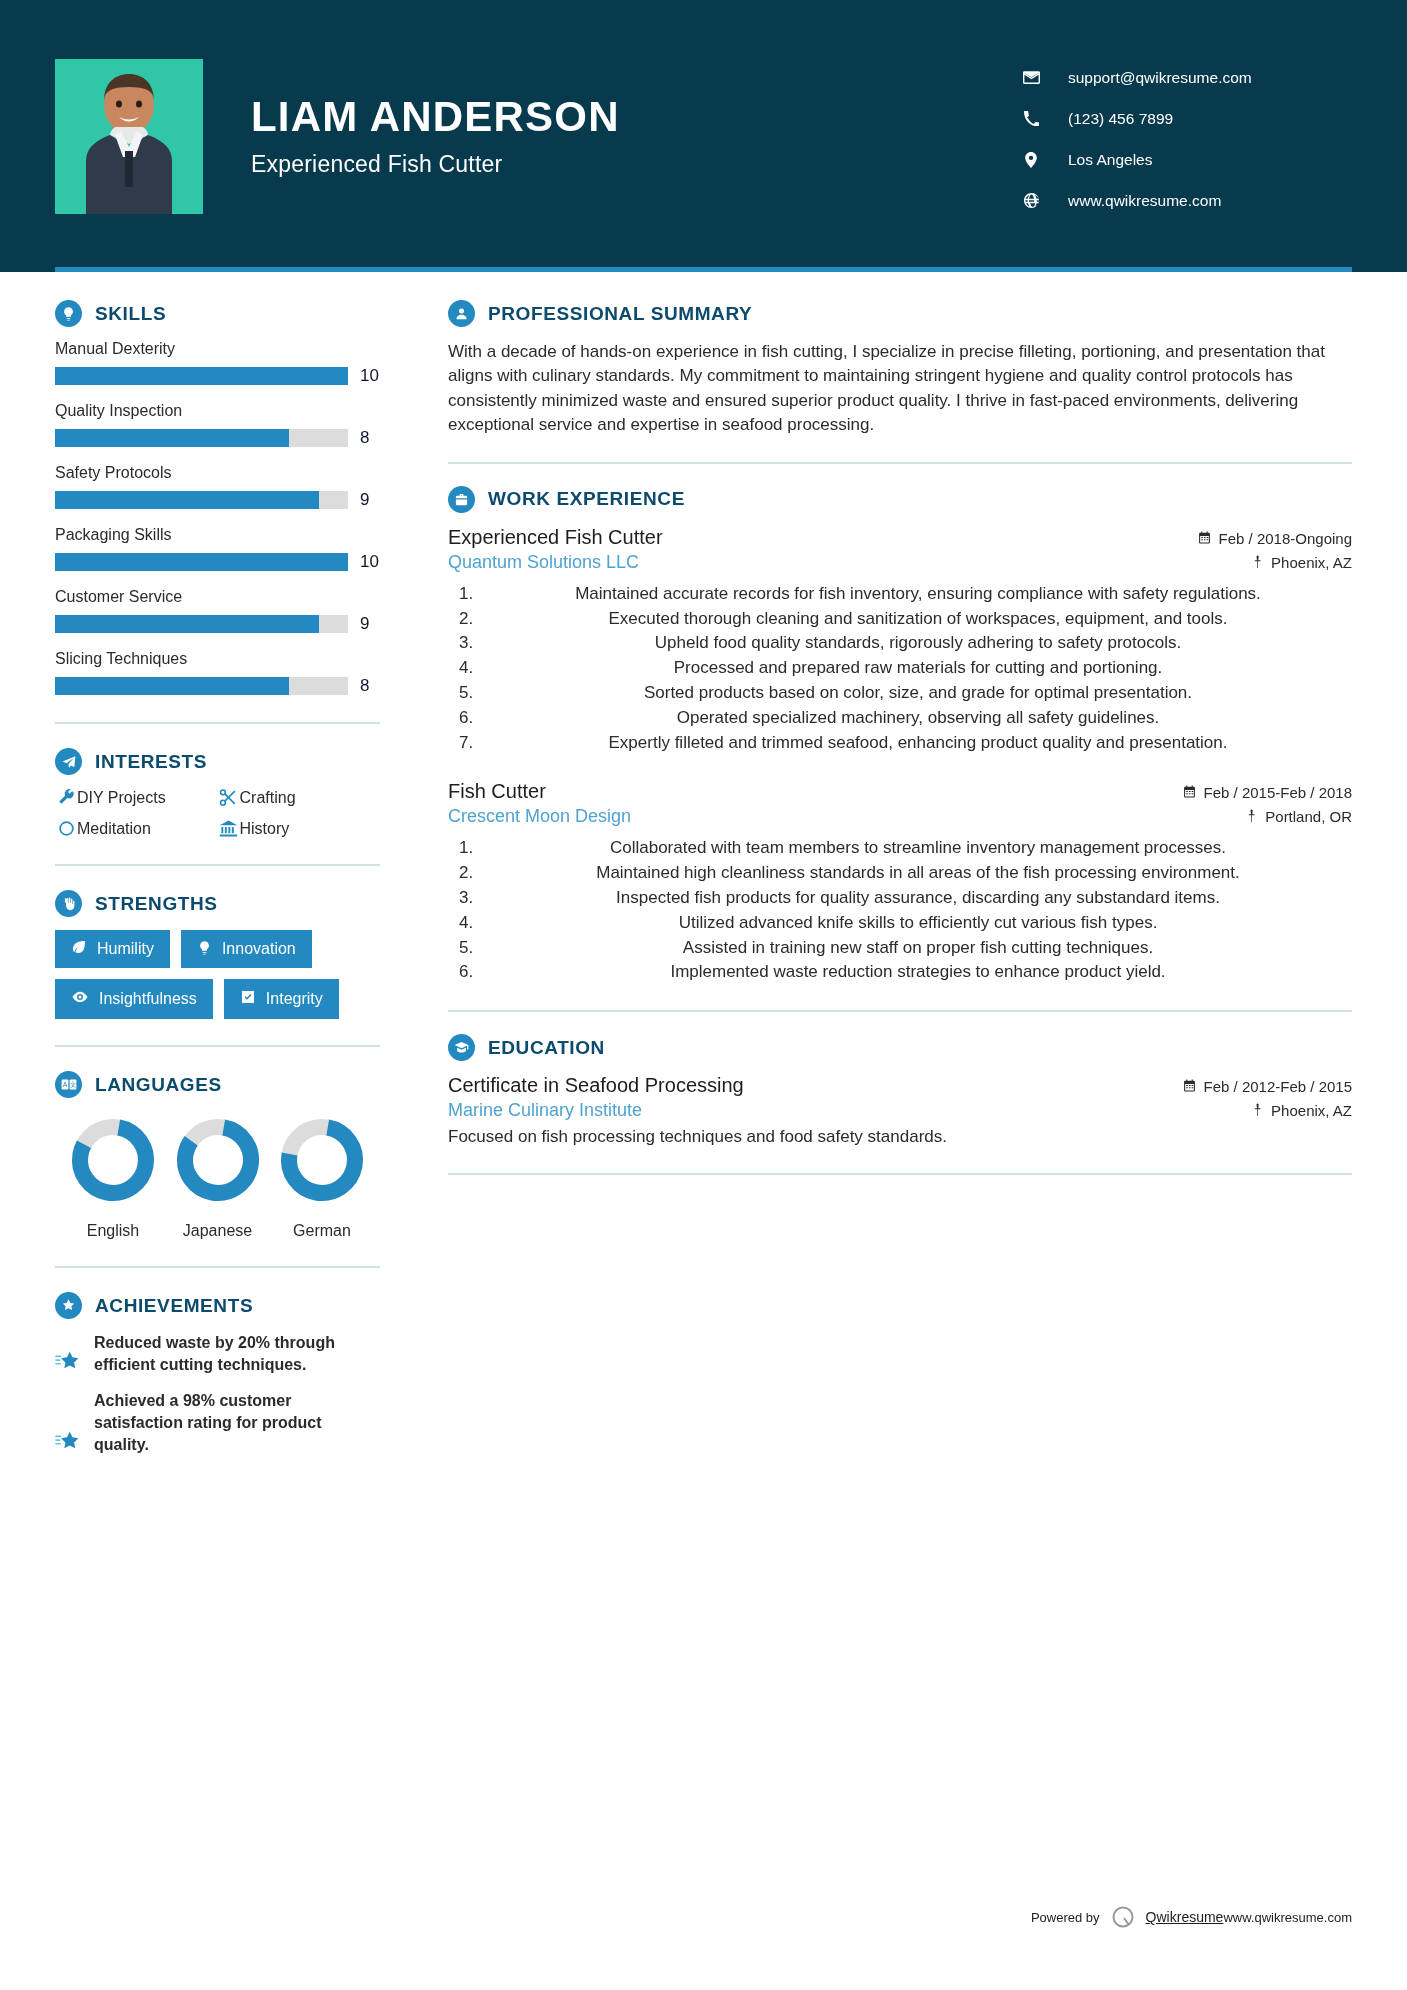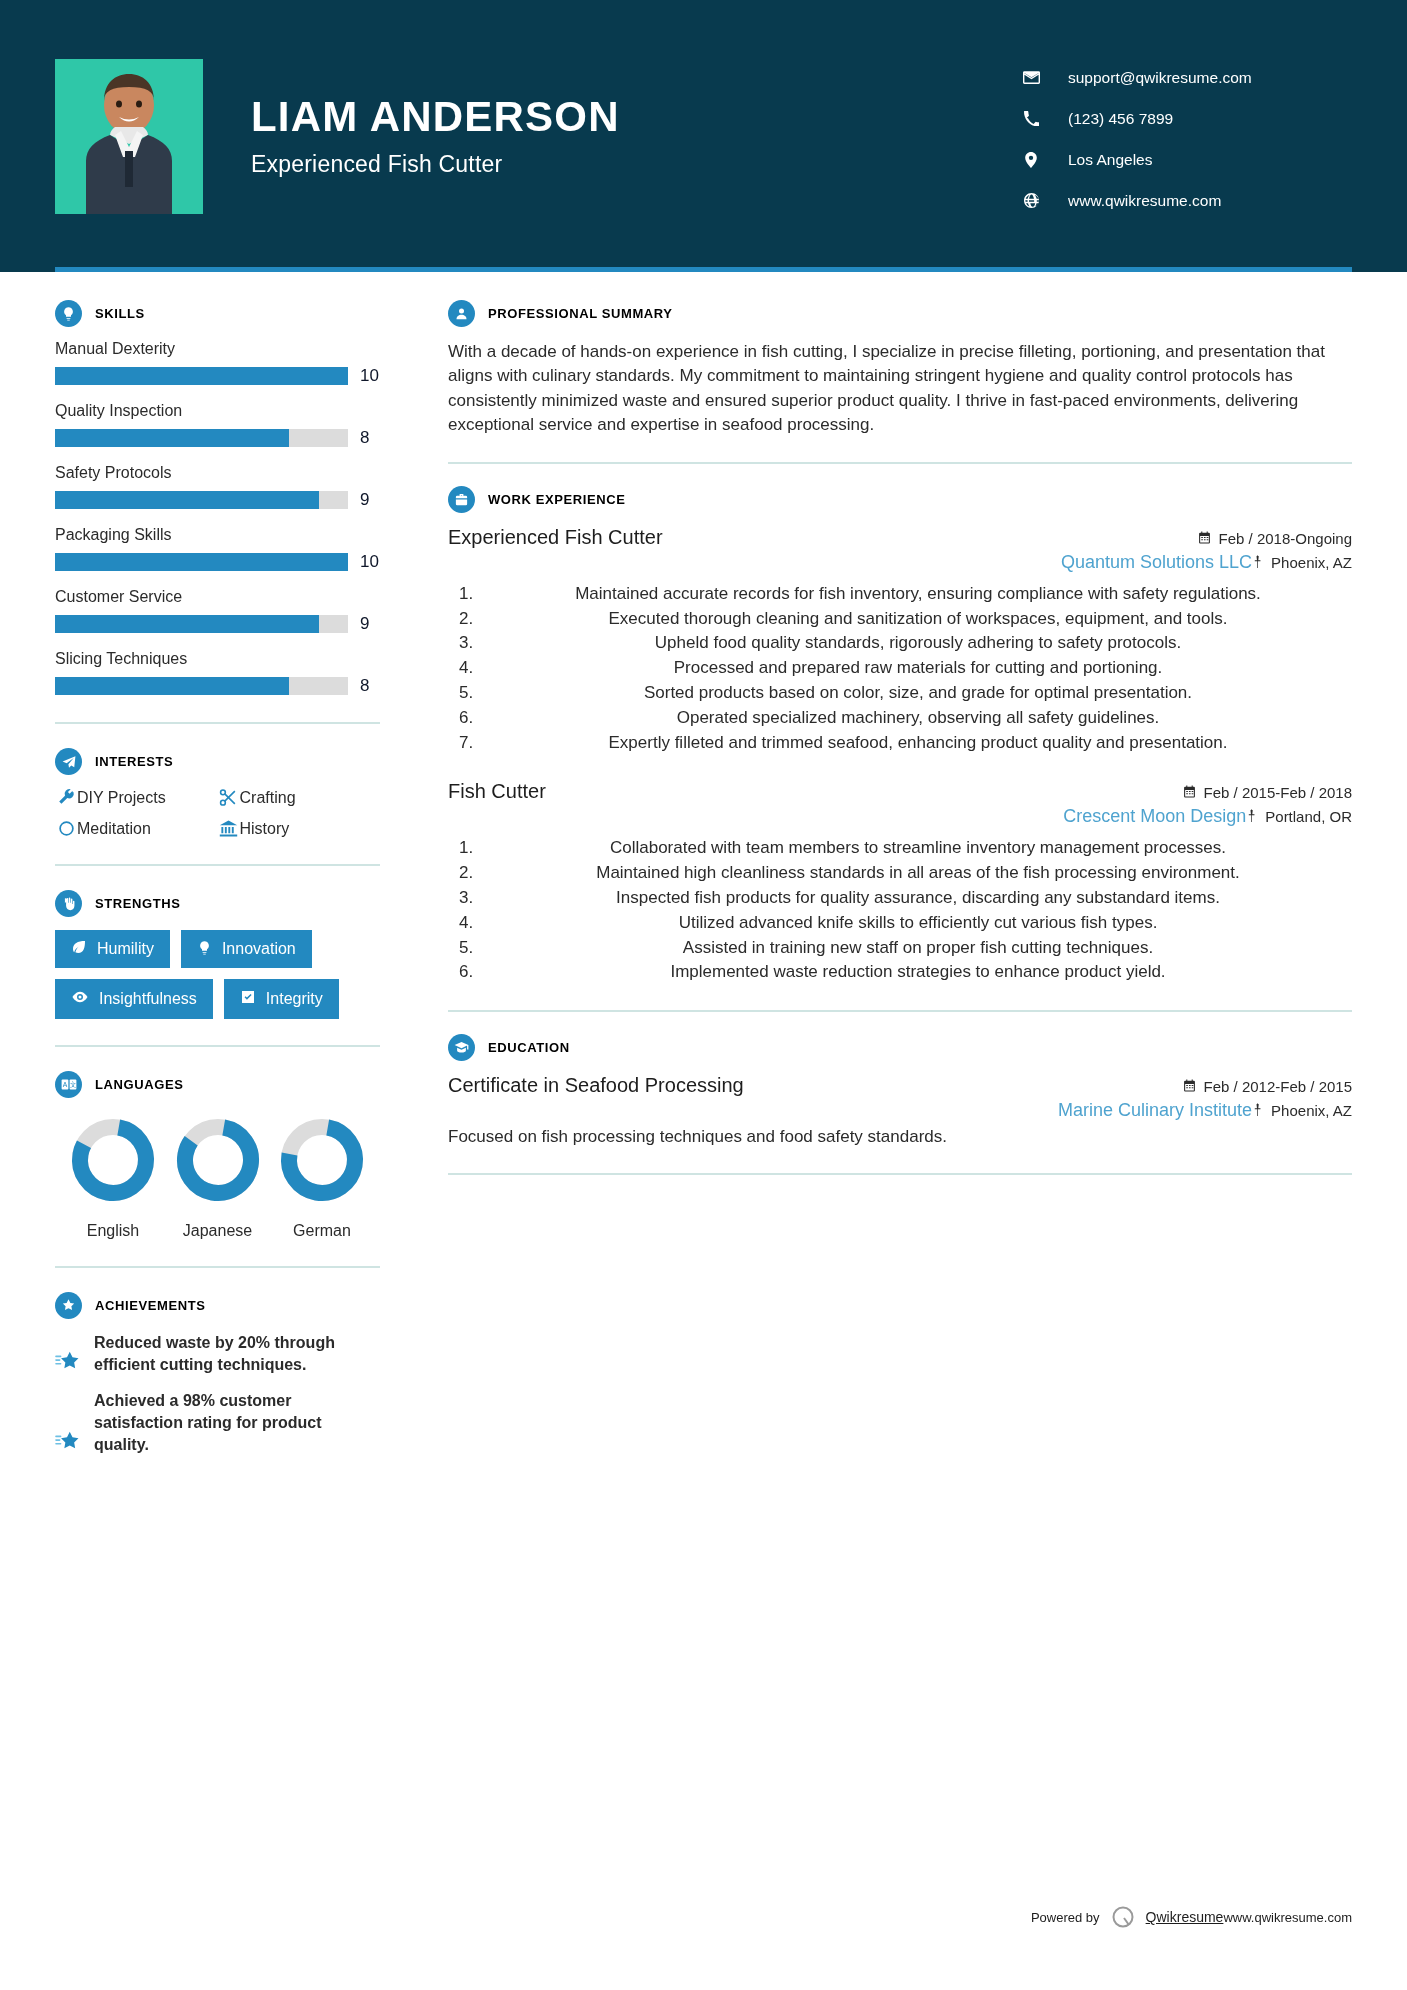--- a/index.html
+++ b/index.html
@@ -60,21 +60,21 @@
 
   
   .sec-head { display: flex; align-items: center; gap: 13px; margin-bottom: 13px; }
   .sec-ico {
     width: 27px; height: 27px; border-radius: 50%;
     background: #2389c0; display:flex; align-items:center; justify-content:center;
     flex: 0 0 27px;
   }
   .sec-ico svg { fill:#ffffff; }
   .sec-title {
-    font-size: 13px; font-weight: 700; letter-spacing: .6px; color: #000000;
+    font-size: 19px; font-weight: 700; letter-spacing: .6px; color: #0c4a6e;
   }
   .divider { height: 2px; background: #cfe4e2; margin: 26px 0 24px 0; }
 
   
   .skill { margin-bottom: 16px; }
   .skill-name { font-size: 16px; color: #2b2b2b; margin-bottom: 8px; }
   .skill-row { display: flex; align-items: center; gap: 12px; }
   .bar-track {
     flex: 1 1 auto; height: 18px; background: #dcdcdc; position: relative;
   }
@@ -106,21 +106,21 @@
   .ach-ico svg { fill: #2389c0; }
   .ach-text { font-size: 16px; line-height: 1.38; color: #2b2b2b; }
 
   
   .summary-text { font-size: 17px; line-height: 1.44; color: #2b2b2b; }
   .job { margin-bottom: 26px; }
   .job-top { display: flex; justify-content: space-between; align-items: baseline; }
   .job-title { font-size: 20px; color: #1d1d1d; }
   .job-meta { font-size: 15px; color: #2b2b2b; display:flex; align-items:center; gap: 8px; justify-content:flex-end; }
   .job-meta svg { fill: #2b2b2b; }
-  .job-sub { display: flex; justify-content: flex-end; align-items: baseline; margin-top: 3px; }
+  .job-sub { display: flex; justify-content: space-between; align-items: baseline; margin-top: 3px; }
   .job-company { font-size: 18px; color: #4fa3cf; }
   ol.duties { margin: 9px 0 0 30px; padding: 0; }
   ol.duties li { font-size: 17px; line-height: 1.4; color: #2b2b2b; margin-bottom: 1px; padding-left: 6px; text-align: center; }
   .edu-desc { font-size: 17px; line-height: 1.4; color:#2b2b2b; margin-top: 4px; }
   .main .divider { margin: 24px 0 22px 0; }
 
   
   .footer {
     position: absolute; left: 55px; right: 55px; bottom: 60px;
     display: flex; justify-content: flex-end; align-items: center;

